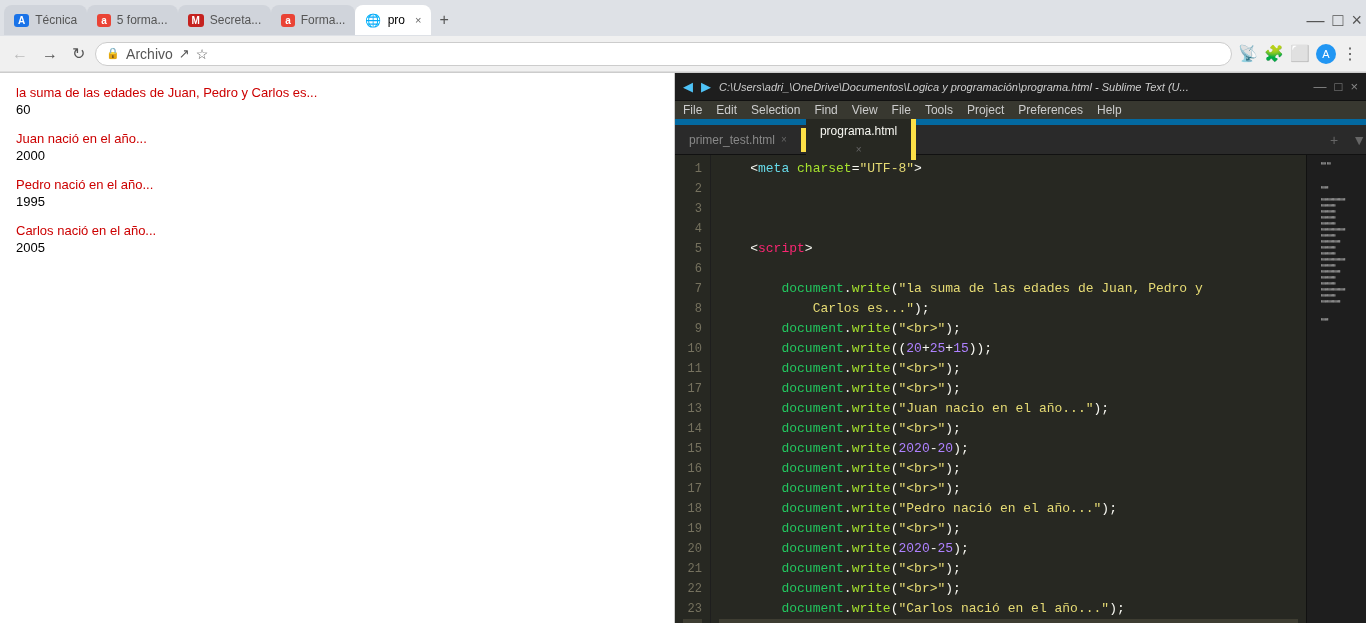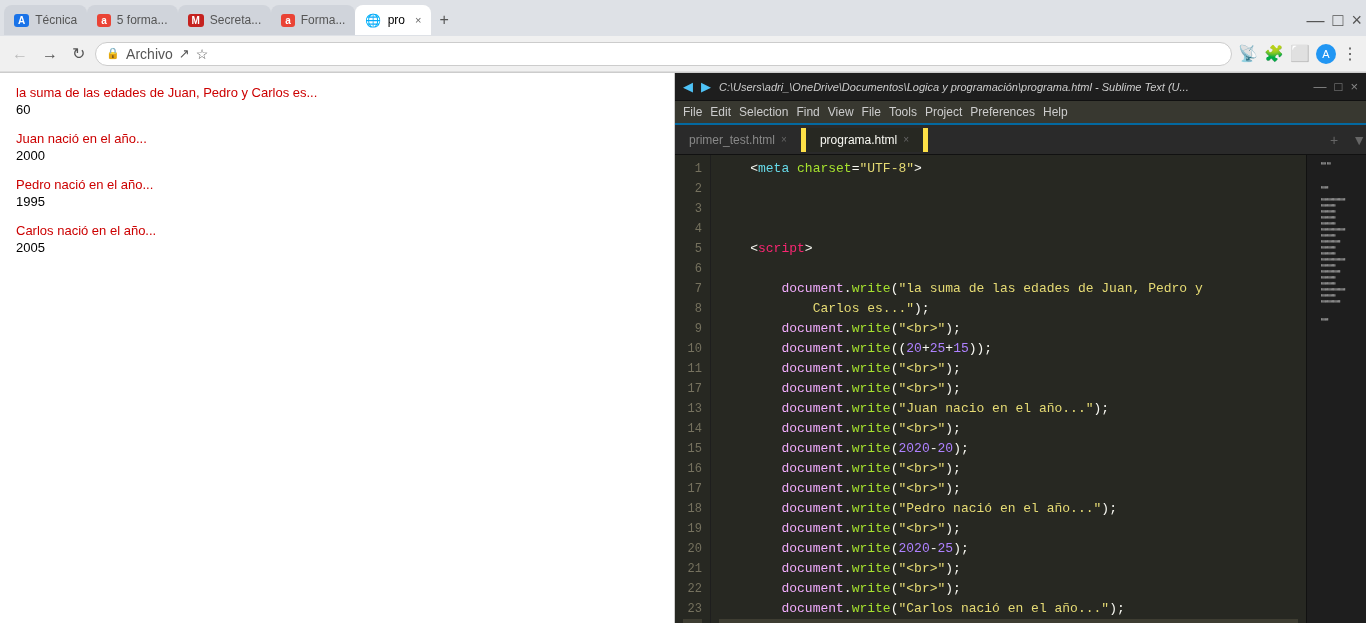--- a/index.html
+++ b/index.html
@@ -34,48 +34,48 @@
 
     
     .editor { flex: 1; display: flex; flex-direction: column; background: #272822; color: #f8f8f2; }
 
     
     .editor-titlebar { background: #1e1e1e; padding: 4px 8px; font-size: 11px; color: #ccc; display: flex; align-items: center; gap: 8px; border-bottom: 1px solid #111; height: 28px; }
     .editor-titlebar-path { font-size: 11px; color: #ccc; flex: 1; font-style: italic; }
     .editor-titlebar-controls { display: flex; gap: 8px; font-size: 13px; color: #888; }
 
     
-    .editor-menubar { background: #383830; padding: 2px 8px; display: flex; gap: 8px; border-bottom: 2px solid #0369a1; height: 24px; align-items: center; }
+    .editor-menubar { background: #383830; padding: 2px 8px; display: flex; gap: 14px; border-bottom: 6px solid #0369a1; height: 24px; align-items: center; }
     .editor-menubar span { font-size: 12px; color: #ccc; cursor: pointer; }
 
     
     .editor-tabs { display: flex; align-items: center; background: #2a2a2a; border-bottom: 1px solid #111; height: 30px; }
     .editor-tab { padding: 5px 14px; font-size: 12px; color: #888; cursor: pointer; border-right: 5px solid #fde047; display: flex; align-items: center; gap: 6px; }
-    .editor-tab.active { background: #272822; color: #f8f8f2; }
+    .editor-tab.active { background: #272822; color: #f8f8f2; flex-direction: column; }
     .editor-tab-close { font-size: 10px; color: #666; }
     .editor-tabs-add { margin-left: auto; padding: 4px 10px; font-size: 14px; color: #666; cursor: pointer; }
 
     
     .editor-body { display: flex; flex: 1; overflow-y: auto; font-family: 'Courier New', Courier, monospace; font-size: 13px; }
     .line-numbers { background: #272822; color: #75715e; padding: 4px 8px; text-align: right; user-select: none; min-width: 36px; border-right: 1px solid #1e1e1e; }
     .line-number { height: 20px; line-height: 20px; font-size: 12px; }
     .line-number.highlighted { background: #3e3d32; color: #f8f8f2; }
     .code-area { flex: 1; padding: 4px 8px; overflow-x: auto; }
     .code-line { height: 20px; line-height: 20px; white-space: pre; }
 
     
     .c-tag { color: #f92672; }          
     .c-attr-name { color: #a6e22e; }    
     .c-attr-val { color: #e6db74; }     
     .c-keyword { color: #66d9e8; }      
     .c-string { color: #e6db74; }       
     .c-number { color: #ae81ff; }       
     .c-func { color: #a6e22e; }         
     .c-plain { color: #f8f8f2; }
-    .c-method { color: #f0abfc; }       
+    .c-method { color: #22c55e; }       
 
     .minimap { width: 60px; background: #1e1e1e; border-left: 1px solid #111; position: relative; overflow: hidden; }
     .minimap-content { font-size: 2px; line-height: 3px; padding: 4px 2px; color: #888; font-family: monospace; white-space: pre; }
 
     
     .editor-body::-webkit-scrollbar { width: 8px; }
     .editor-body::-webkit-scrollbar-track { background: #272822; }
     .editor-body::-webkit-scrollbar-thumb { background: #555; }
   </style>
 </head>

